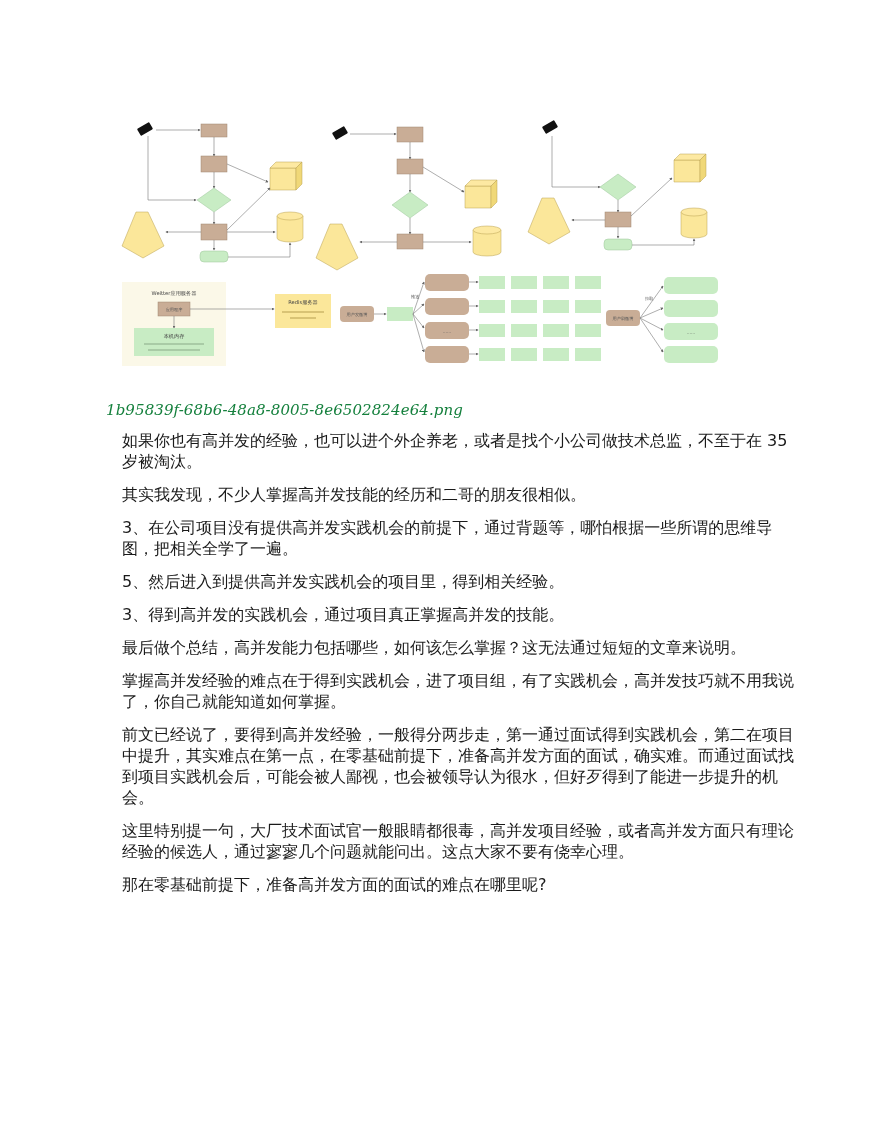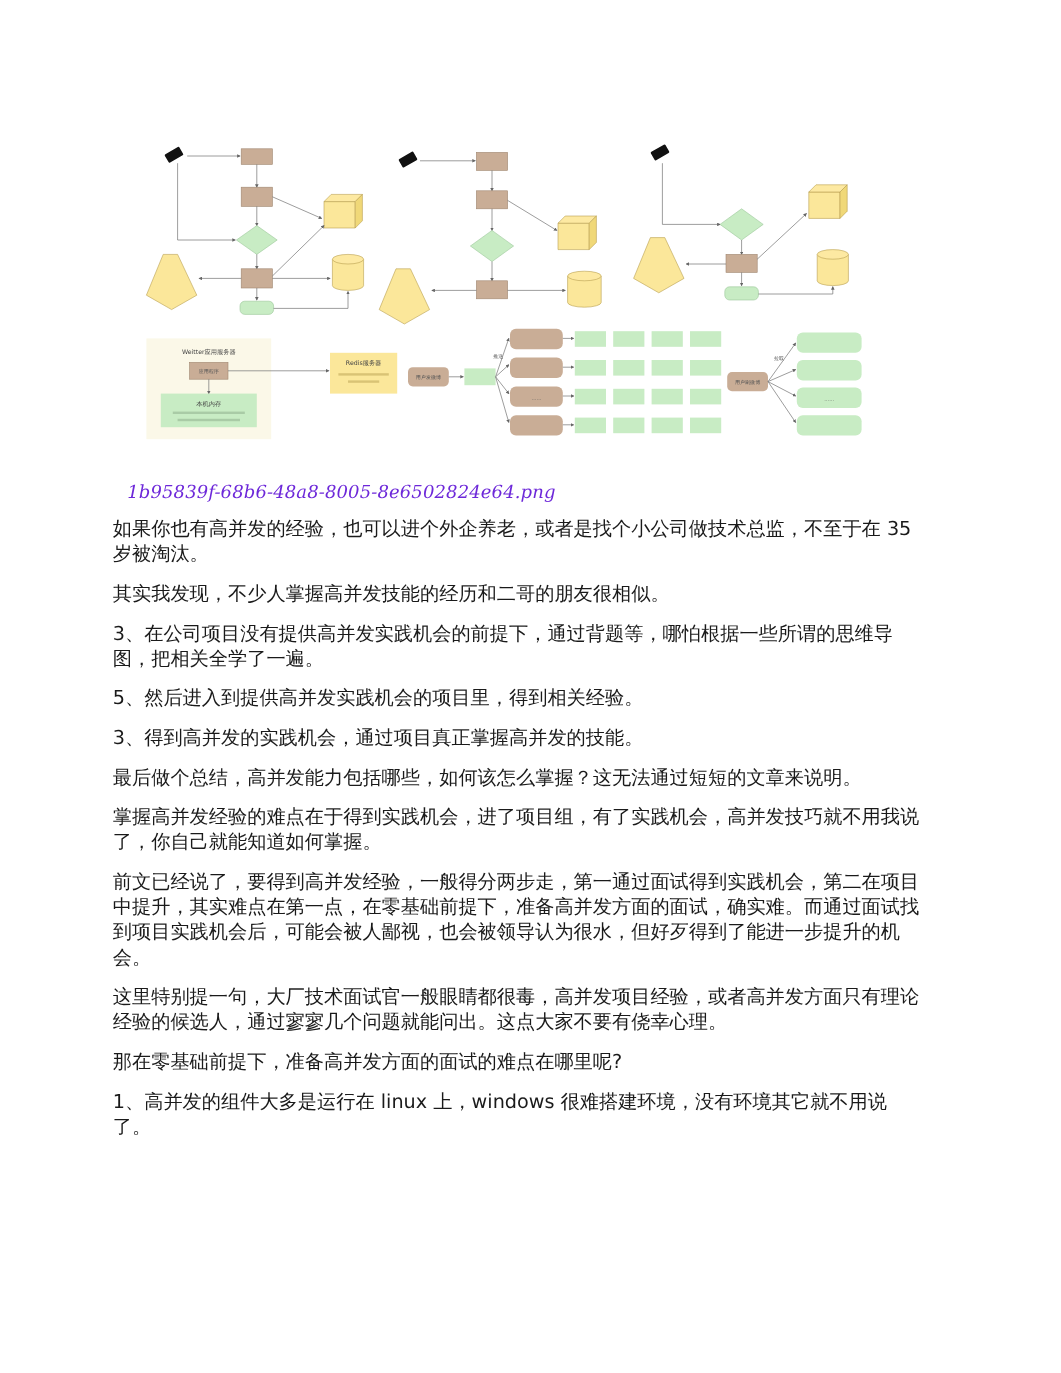--- a/index.html
+++ b/index.html
@@ -1,22 +1,22 @@
 <!DOCTYPE html>
 <html><head>
 <meta charset="utf-8">
 <style>
   html, body { margin: 0; padding: 0; background: #ffffff; }
   body { width: 884px; height: 1144px; position: relative; overflow: hidden;
          font-family: "DejaVu Sans", "Liberation Sans", sans-serif; color: #222; }
   .figure { position: absolute; left: 118px; top: 112px; width: 604px; height: 266px; }
   .figure svg { width: 100%; height: 100%; display: block; }
   .caption { position: absolute; left: 106px; top: 401px; font-family: "DejaVu Serif", "Liberation Serif", serif;
-             font-style: italic; font-size: 15px; color: #6d28d9; letter-spacing: 0.1px; }
-  .body { position: absolute; left: 94px; top: 430px; width: 676px; }
+             font-style: italic; font-size: 15px; color: #15803d; letter-spacing: 0.1px; }
+  .body { position: absolute; left: 122px; top: 430px; width: 676px; }
   .para { margin: 0 0 12px 0; font-size: 16px; line-height: 21px; color: #1a1a1a; }
   .lbl { font-family: "DejaVu Sans", sans-serif; font-size: 4.2px; fill: #555; }
   .lbl-b { font-family: "DejaVu Sans", sans-serif; font-size: 5.2px; fill: #444; }
 </style>
 </head>
 <body>
 
 <div class="figure">
   <svg viewBox="0 0 604 266" xmlns="http://www.w3.org/2000/svg">
     <defs>
@@ -177,14 +177,13 @@
   <p class="para">如果你也有高并发的经验，也可以进个外企养老，或者是找个小公司做技术总监，不至于在 35 岁被淘汰。</p>
   <p class="para">其实我发现，不少人掌握高并发技能的经历和二哥的朋友很相似。</p>
   <p class="para">3、在公司项目没有提供高并发实践机会的前提下，通过背题等，哪怕根据一些所谓的思维导图，把相关全学了一遍。</p>
   <p class="para">5、然后进入到提供高并发实践机会的项目里，得到相关经验。</p>
   <p class="para">3、得到高并发的实践机会，通过项目真正掌握高并发的技能。</p>
   <p class="para">最后做个总结，高并发能力包括哪些，如何该怎么掌握？这无法通过短短的文章来说明。</p>
   <p class="para">掌握高并发经验的难点在于得到实践机会，进了项目组，有了实践机会，高并发技巧就不用我说了，你自己就能知道如何掌握。</p>
   <p class="para">前文已经说了，要得到高并发经验，一般得分两步走，第一通过面试得到实践机会，第二在项目中提升，其实难点在第一点，在零基础前提下，准备高并发方面的面试，确实难。而通过面试找到项目实践机会后，可能会被人鄙视，也会被领导认为很水，但好歹得到了能进一步提升的机会。</p>
   <p class="para">这里特别提一句，大厂技术面试官一般眼睛都很毒，高并发项目经验，或者高并发方面只有理论经验的候选人，通过寥寥几个问题就能问出。这点大家不要有侥幸心理。</p>
   <p class="para">那在零基础前提下，准备高并发方面的面试的难点在哪里呢?</p>
-  <p class="para">1、高并发的组件大多是运行在 linux 上，windows 很难搭建环境，没有环境其它就不用说了。</p>
 </div>
 
 </body></html>

